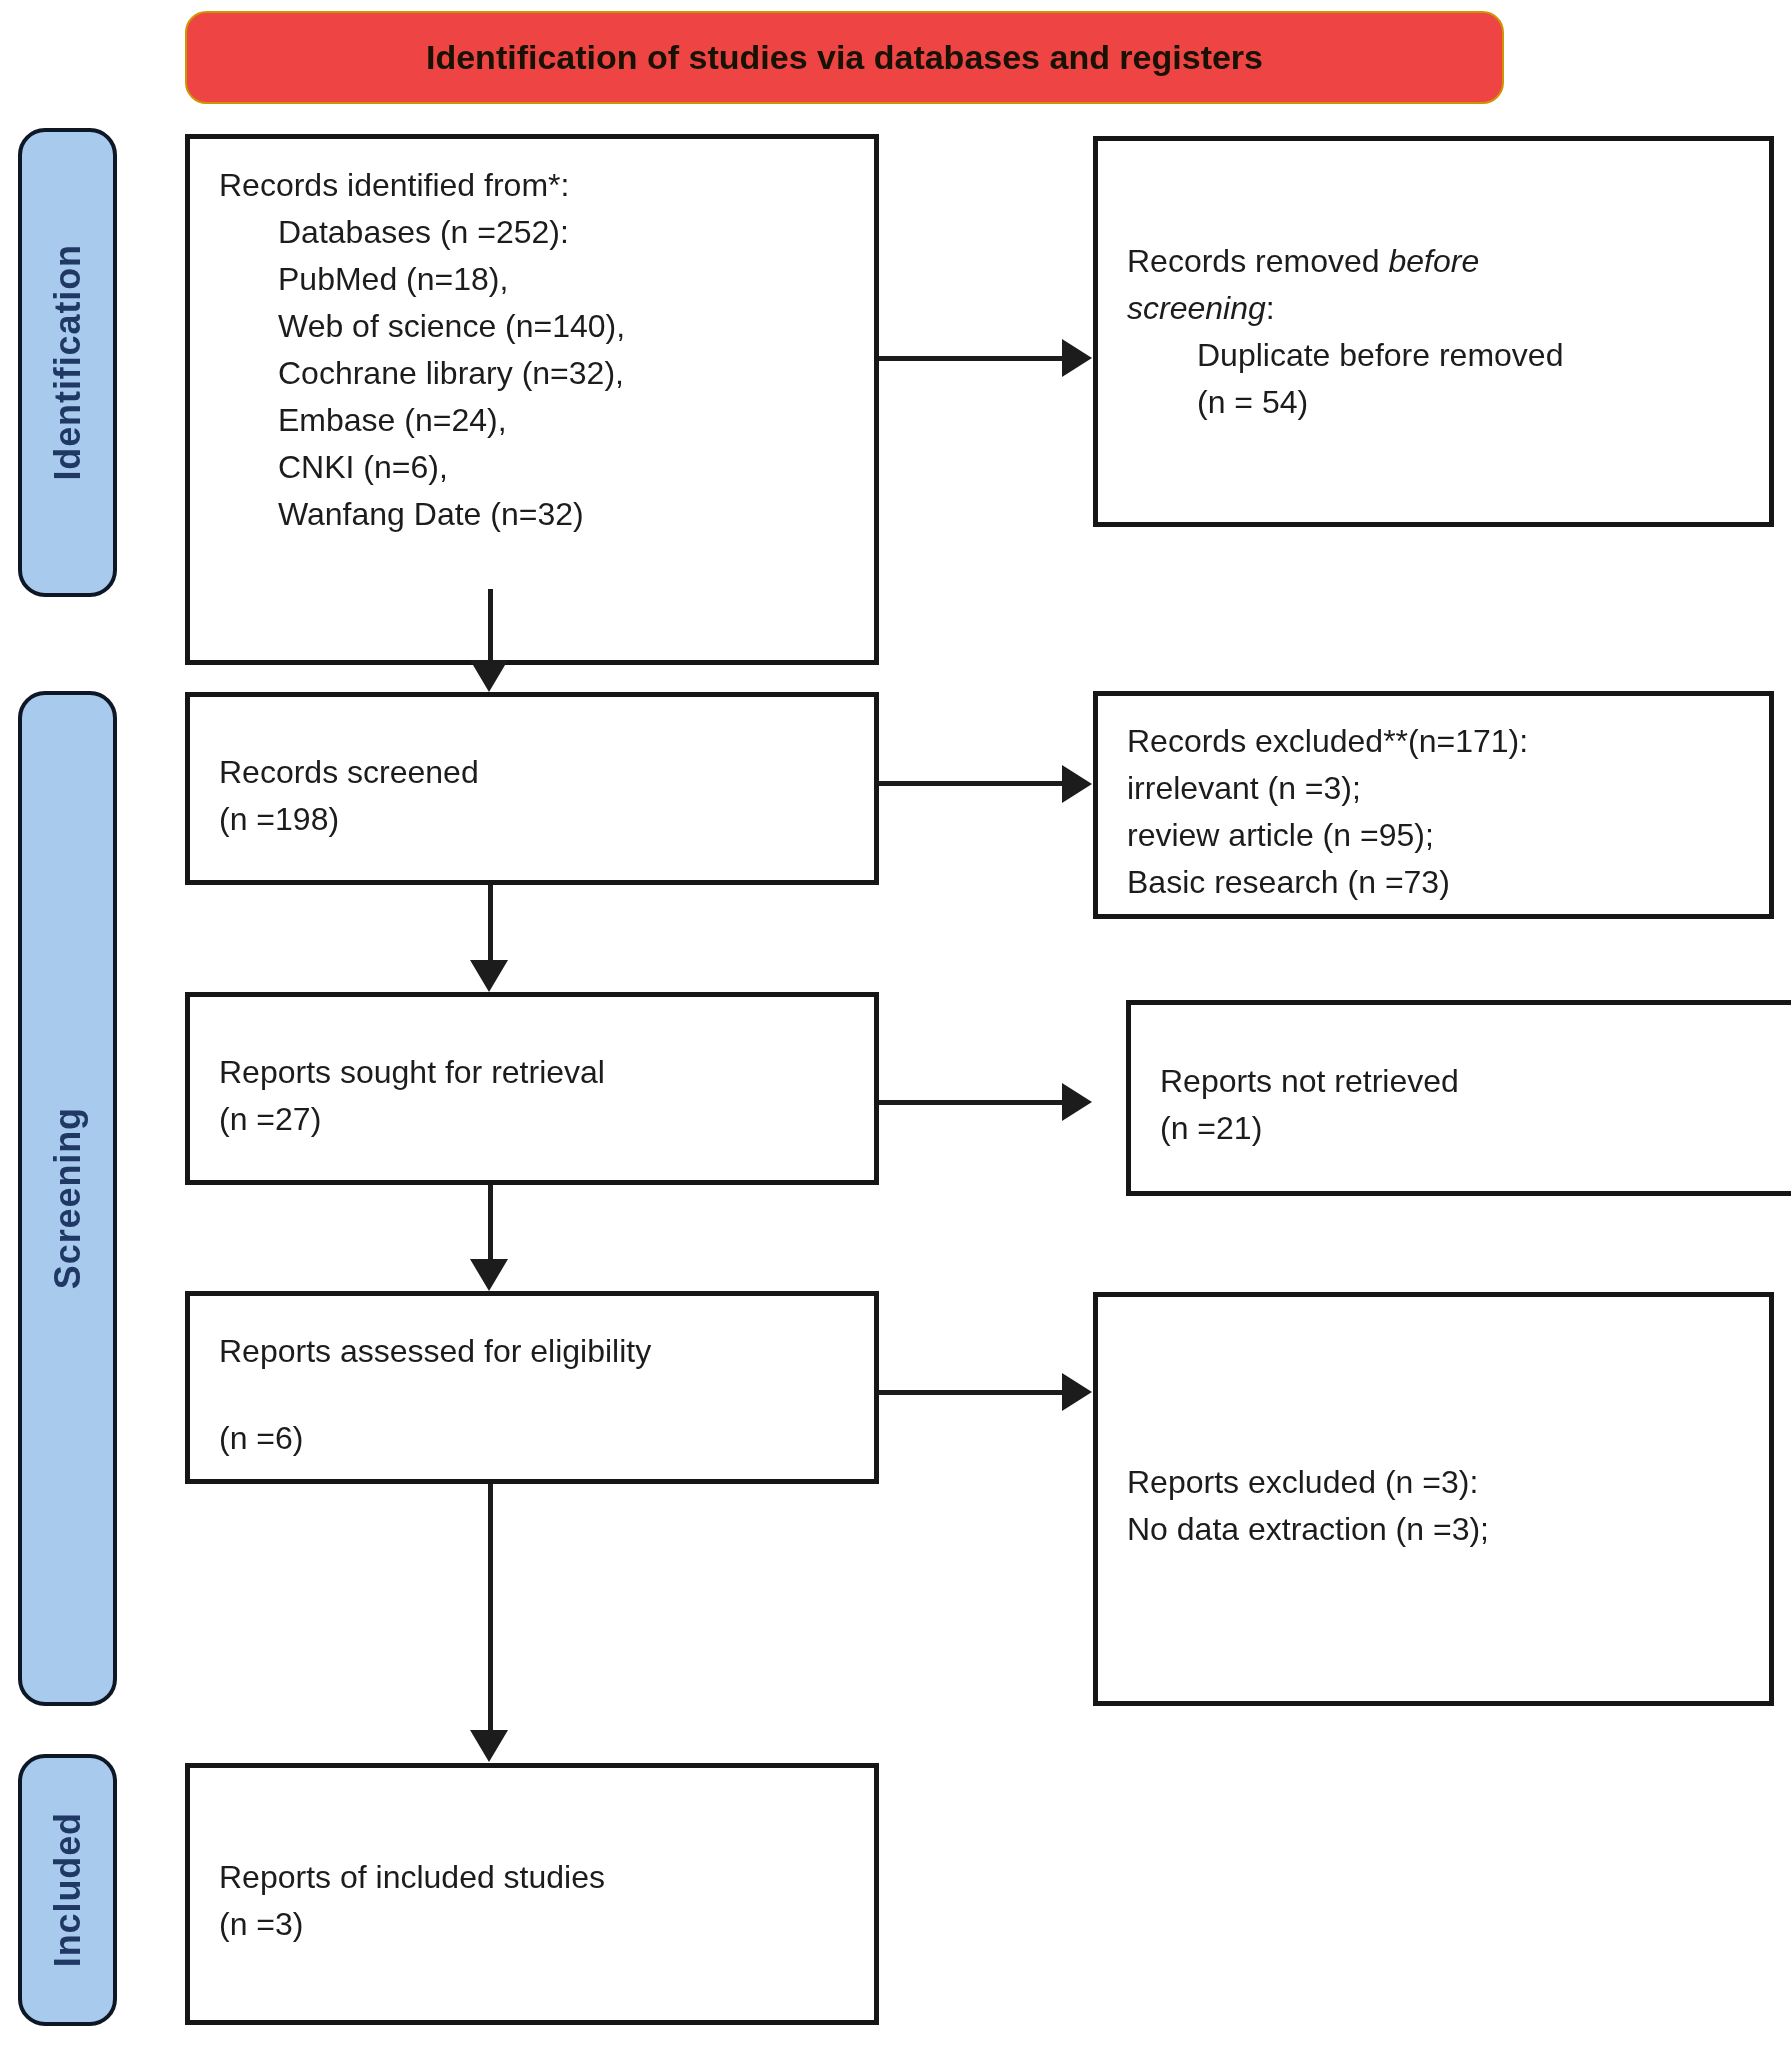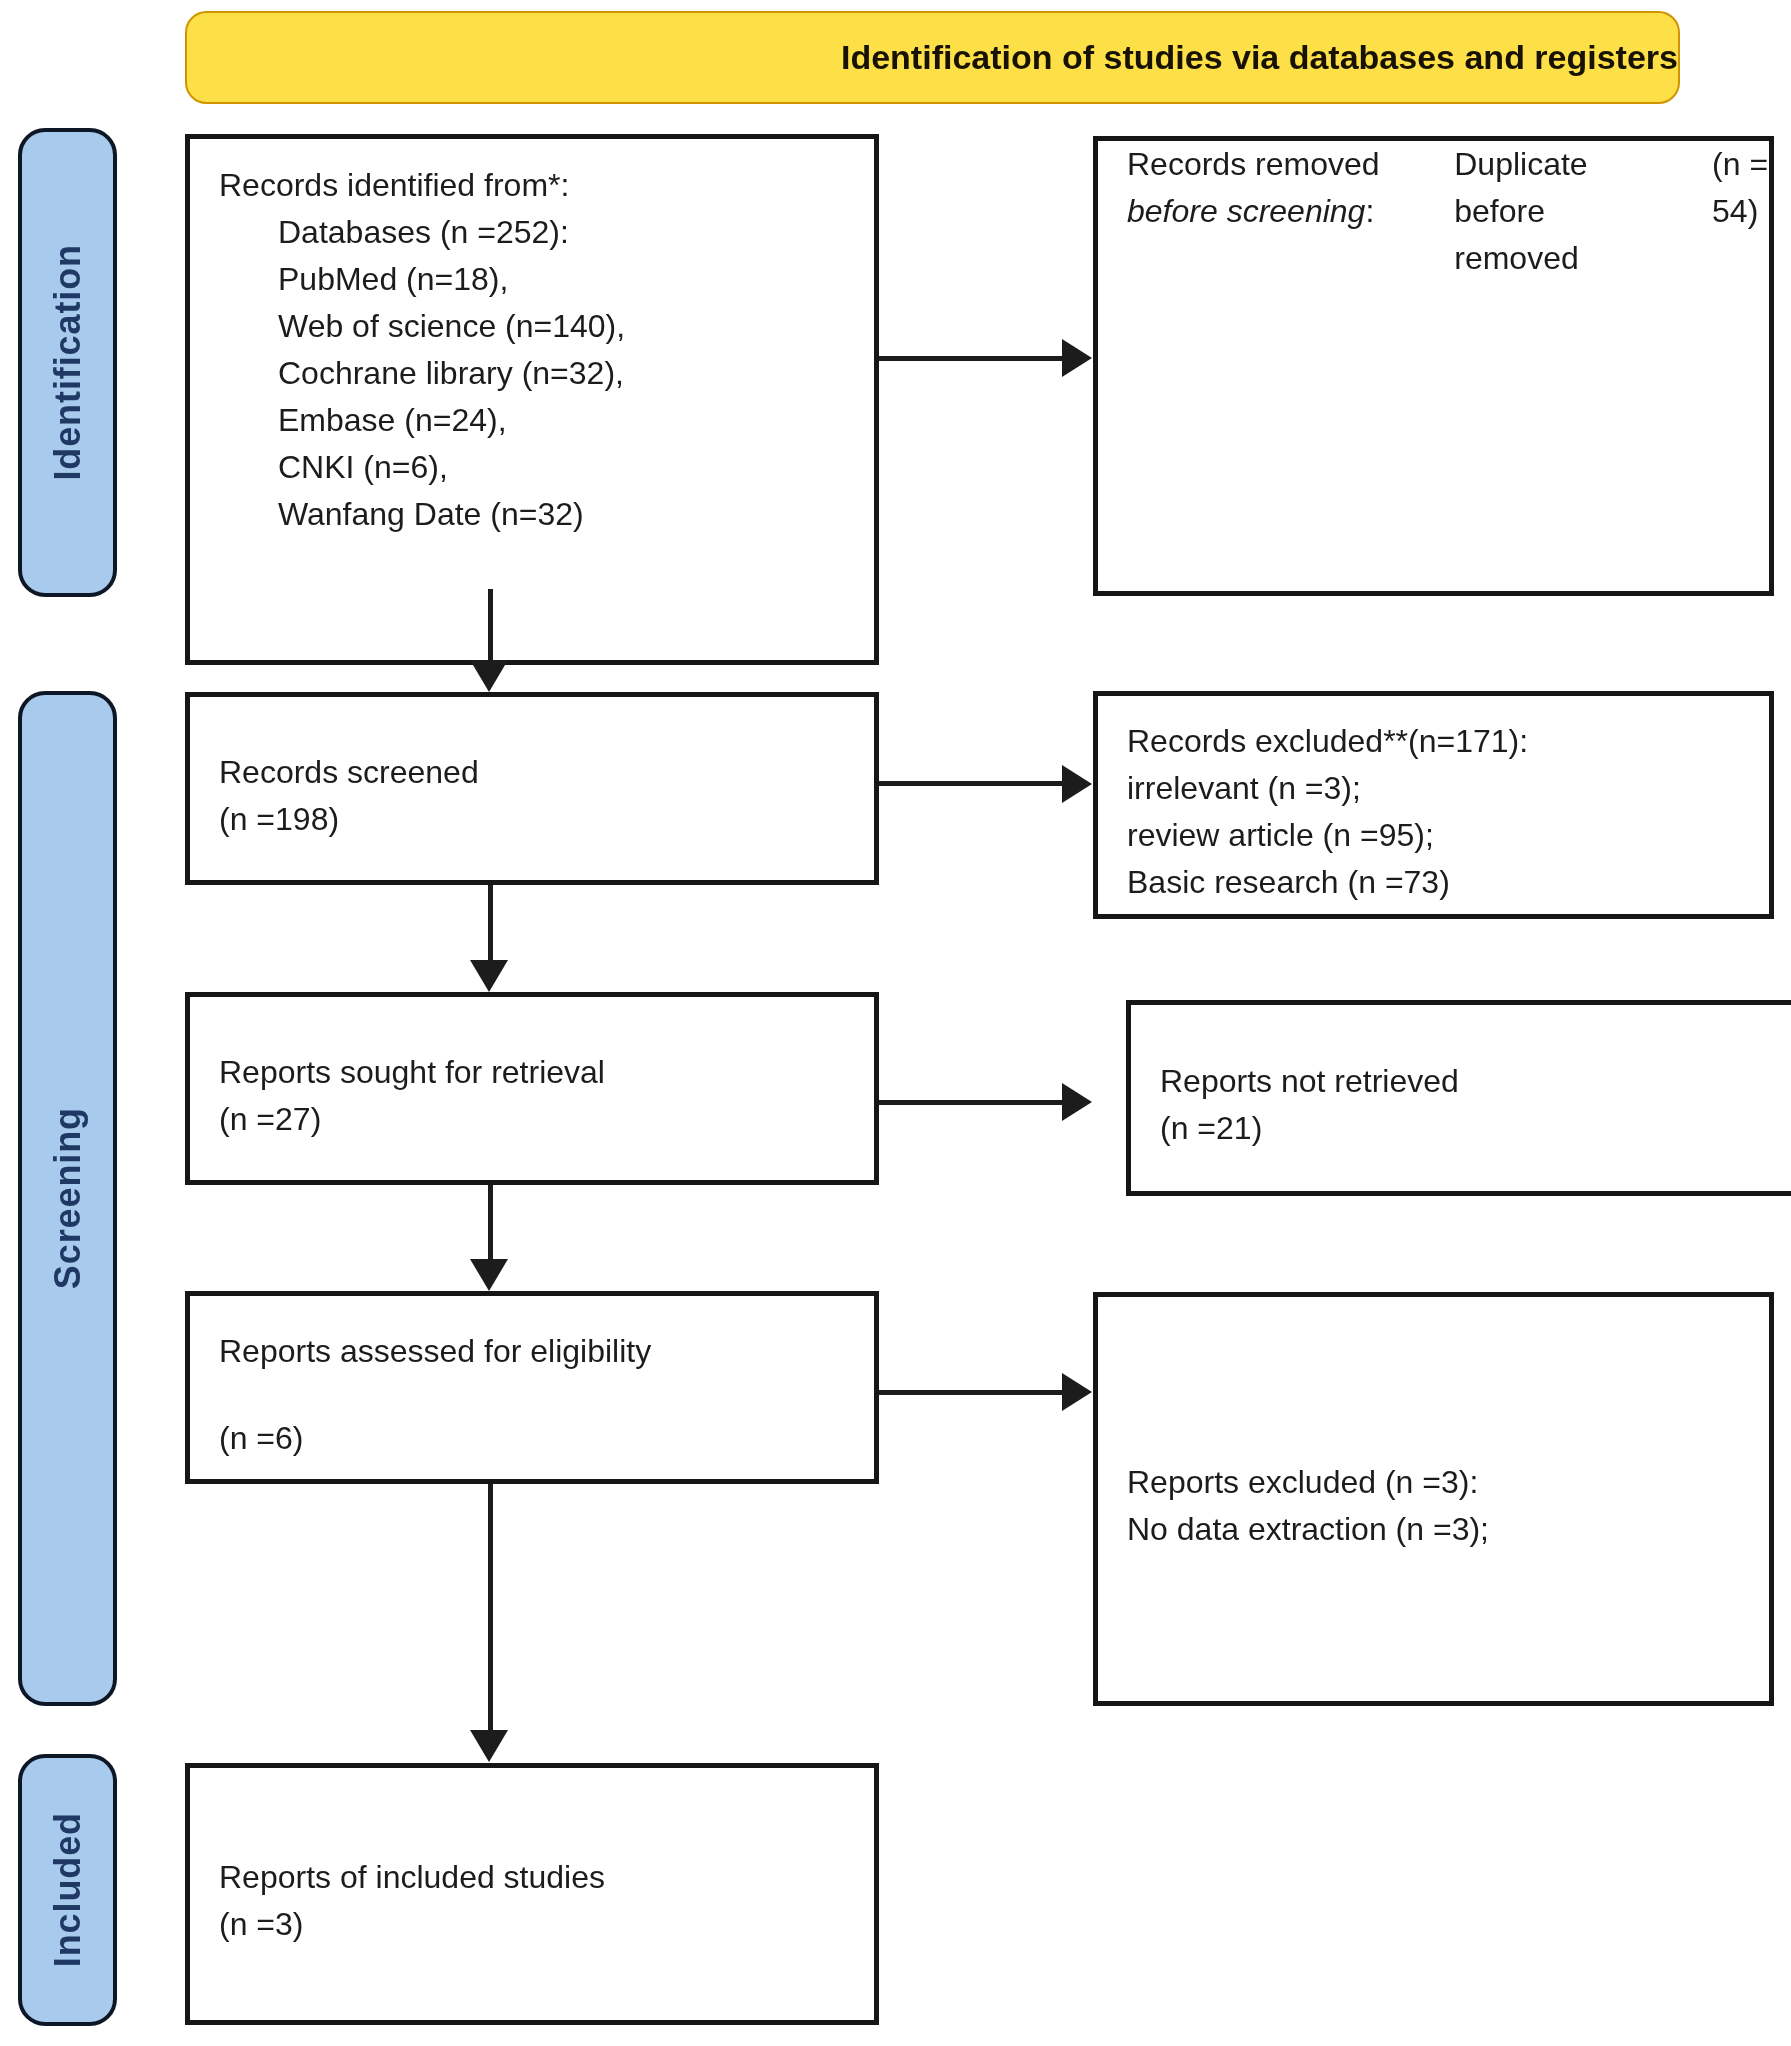--- a/index.html
+++ b/index.html
@@ -9,26 +9,26 @@
     height: 2046px;
     background: #ffffff;
     font-family: "Liberation Sans", sans-serif;
     color: #1C1C1C;
   }
 
   
   .banner {
     position: absolute;
     left: 185px; top: 10.7px;
-    width: 1495px; height: 93px;
-    background: #fde047;
+    width: 1319px; height: 93px;
+    background: #ef4444;
     border: 2.7px solid #D09400;
     border-radius: 21.5px;
     box-sizing: border-box;
-    display: flex; align-items: center; justify-content: flex-end;
+    display: flex; align-items: center; justify-content: center;
     font-size: 34px; font-weight: bold; color: #171204;
   }
 
   
   .stage {
     position: absolute;
     left: 18px; width: 99px;
     background: #A8CAEC;
     border: 4.5px solid #0E1726;
     border-radius: 27px;
@@ -53,21 +53,21 @@
     background: #ffffff;
     border: 5.4px solid #161616;
     box-sizing: border-box;
     font-size: 32px;
     line-height: 47px;
   }
   .col-left  { left: 185px;  width: 694px; }
   .col-right { left: 1093px; width: 681px; }
 
   .box-identified   { top: 134px;  height: 531px; padding: 23px 14.3px 0 29px; }
-  .box-removed      { top: 136px;  height: 460px; display:flex; flex-direction:row; justify-content:center; padding-left: 29px; }
+  .box-removed      { top: 136px;  height: 391px; display:flex; flex-direction:column; justify-content:center; padding-left: 29px; }
   .box-screened     { top: 692px;  height: 193px; }
   .box-rec-excluded { top: 691px;  height: 228px; padding-top: 14.3px; }
   .box-sought       { top: 992px; height: 193px; }
   .box-notretrieved { top: 1000px; height: 196px; padding-top: 21.5px; margin-left: 33px; }
   .box-assessed     { top: 1291px; height: 193px; gap: 40px; }
   .box-rep-excluded { top: 1292px; height: 414px; }
   .box-included     { top: 1763px; height: 262px; }
 
   .vcenter { display: flex; flex-direction: column; justify-content: center; padding-left: 29px; padding-top: 14.3px; }
 

